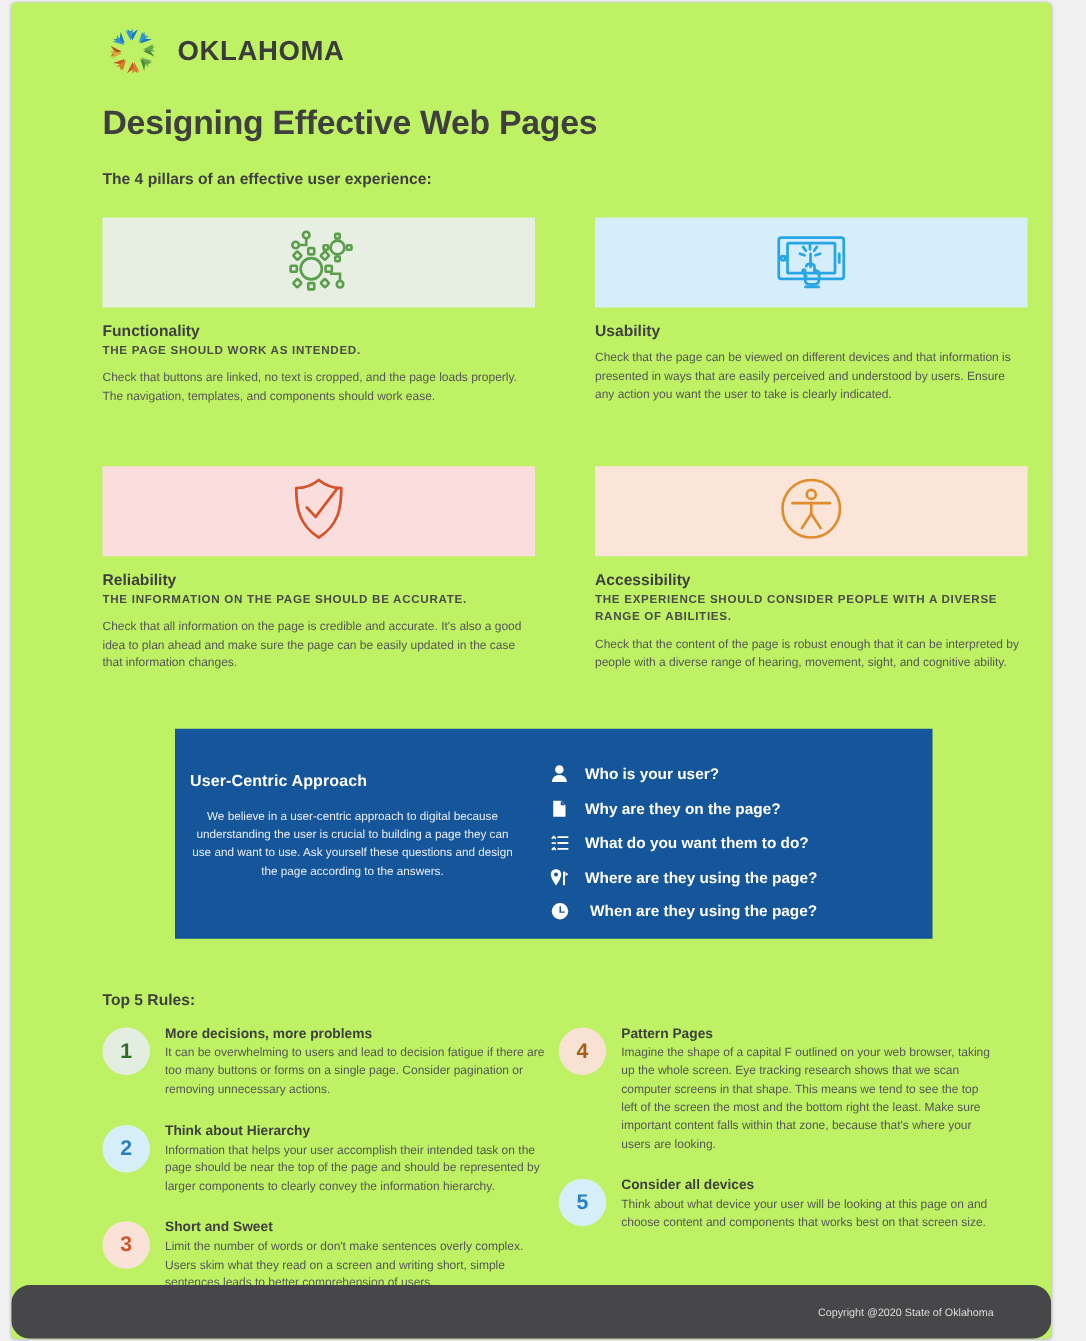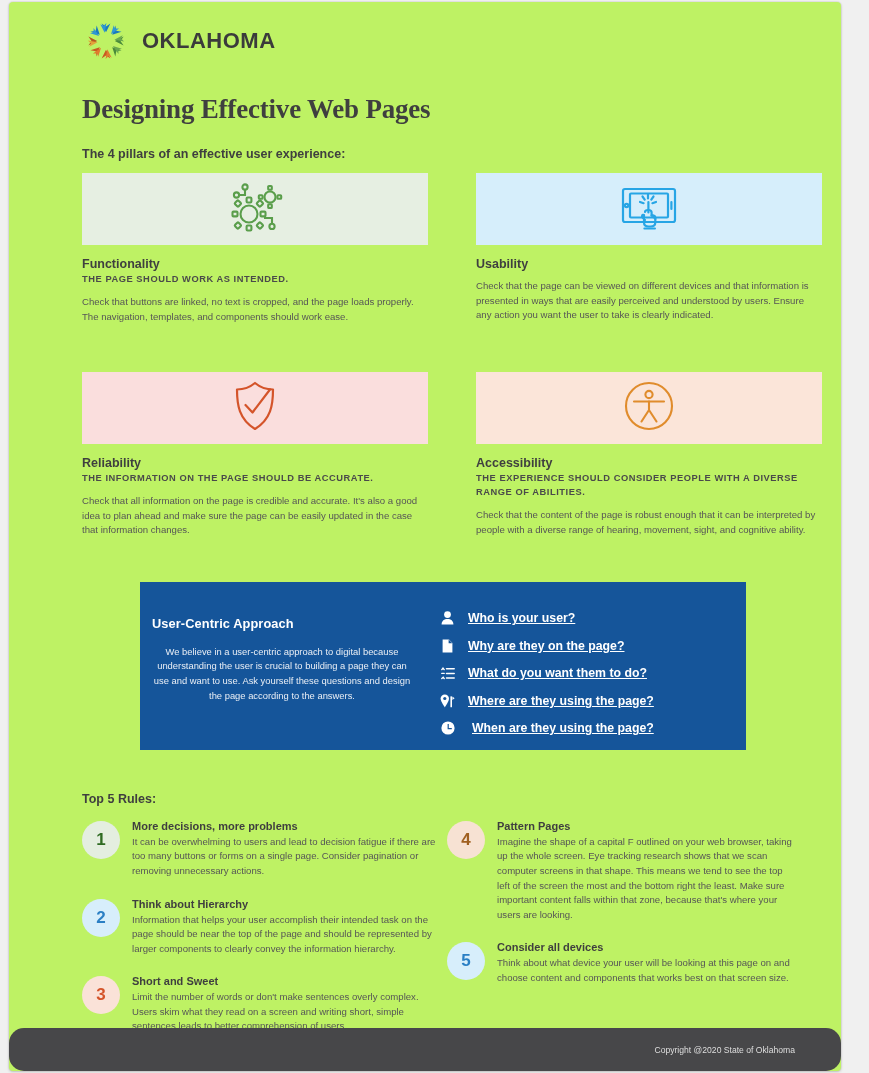--- a/index.html
+++ b/index.html
@@ -26,33 +26,33 @@
     padding: 17px 0 0 73px;
     gap: 12px;
   }
   .brand-logo { width: 48px; height: 44px; flex: none; display:block; }
   .brand-name {
     font-size: 22px; font-weight: bold; letter-spacing: 0.5px;
     color: #3b3b3b;
   }
 
   .page-title {
-    margin: 31px 0 0 73px;
+    margin: 20px 0 0 73px;
     font-size: 27px; font-weight: bold;
-    color: #3f3f3f; letter-spacing: -0.2px; font-family: Liberation Serif, serif;
+    color: #3f3f3f; letter-spacing: -0.2px;
   }
 
   .section-lead {
     margin: 22px 0 0 73px;
     font-size: 12.5px; font-weight: bold; color: #3f3f3f;
   }
 
   
   .pillars {
-    margin: 12px 0 0 73px;
+    margin: 24px 0 0 73px;
     width: 707px;
     display: grid;
     grid-template-columns: 346px 346px;
     column-gap: 15px;
     row-gap: 22px;
     gap: 48px;
   }
   .pillar-banner {
     height: 72px;
     display: flex; align-items: center; justify-content: center;
@@ -85,21 +85,21 @@
     letter-spacing: 0.1px;
   }
   .ucp-text {
     margin-top: 14px; color: #e9eef5;
     font-size: 9.4px; line-height: 1.55; text-align: center;
   }
   .ucp-right { flex: 1; padding-top: 1px; }
   .ucp-q {
     display: flex; align-items: center; gap: 13px;
     margin-bottom: 12.5px; color: #ffffff;
-    font-size: 12.3px; font-weight: bold; text-decoration: underline;
+    font-size: 12.3px; font-weight: bold;
   }
   .ucp-q .qicon {
     width: 15px; height: 15px; flex: none;
     display: flex; align-items: center; justify-content: center;
   }
   .ucp-q .qicon svg { display: block; }
 
   
   .rules-lead {
     margin: 42px 0 0 73px;

